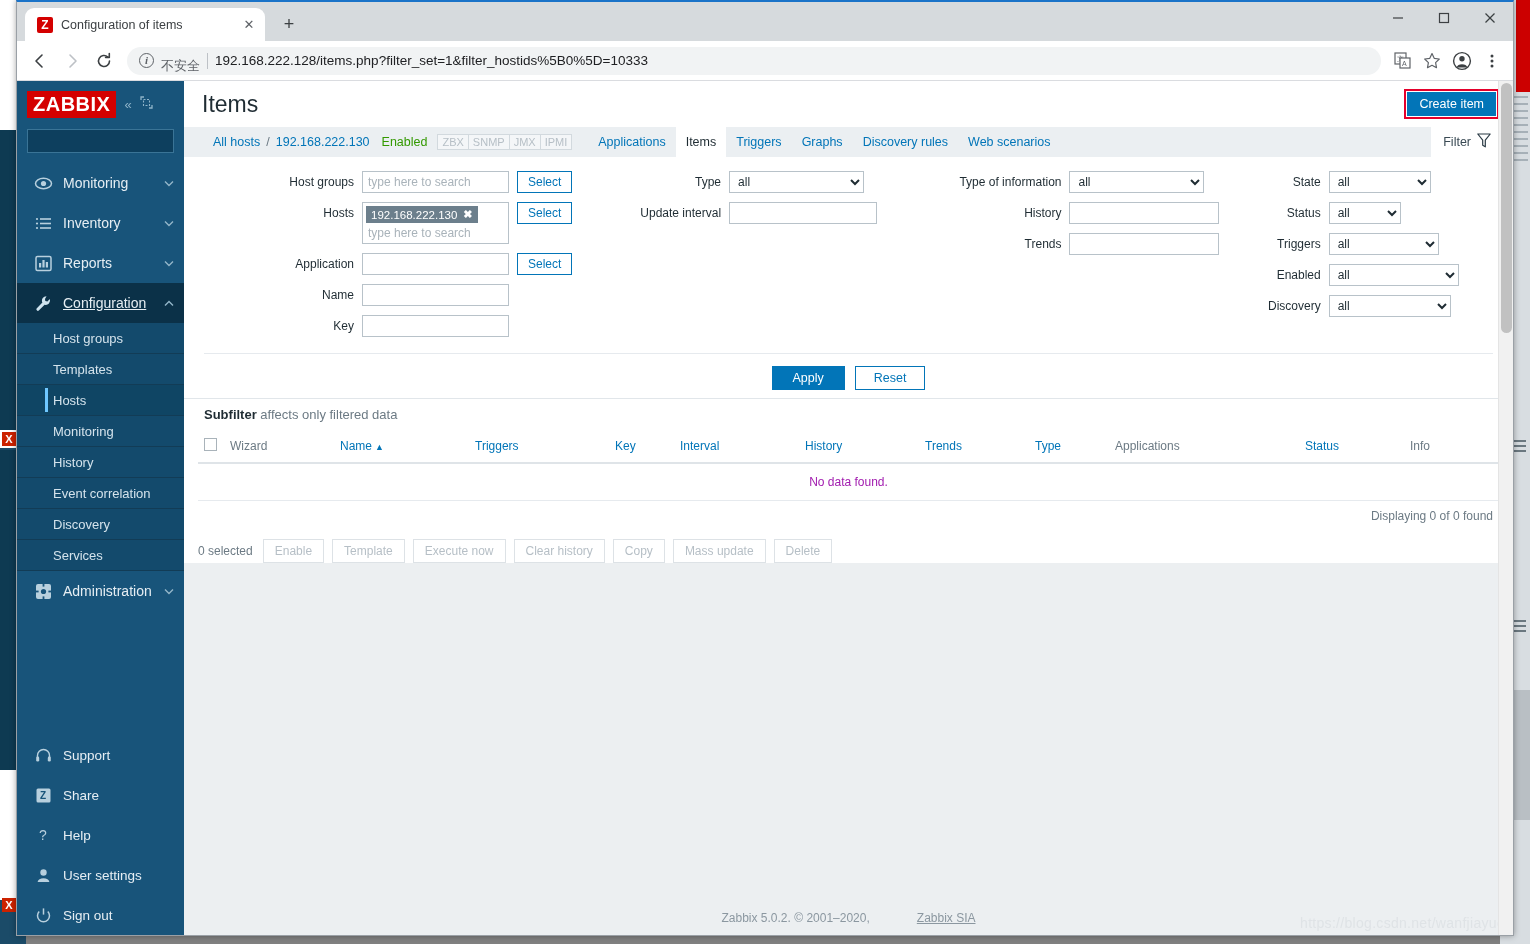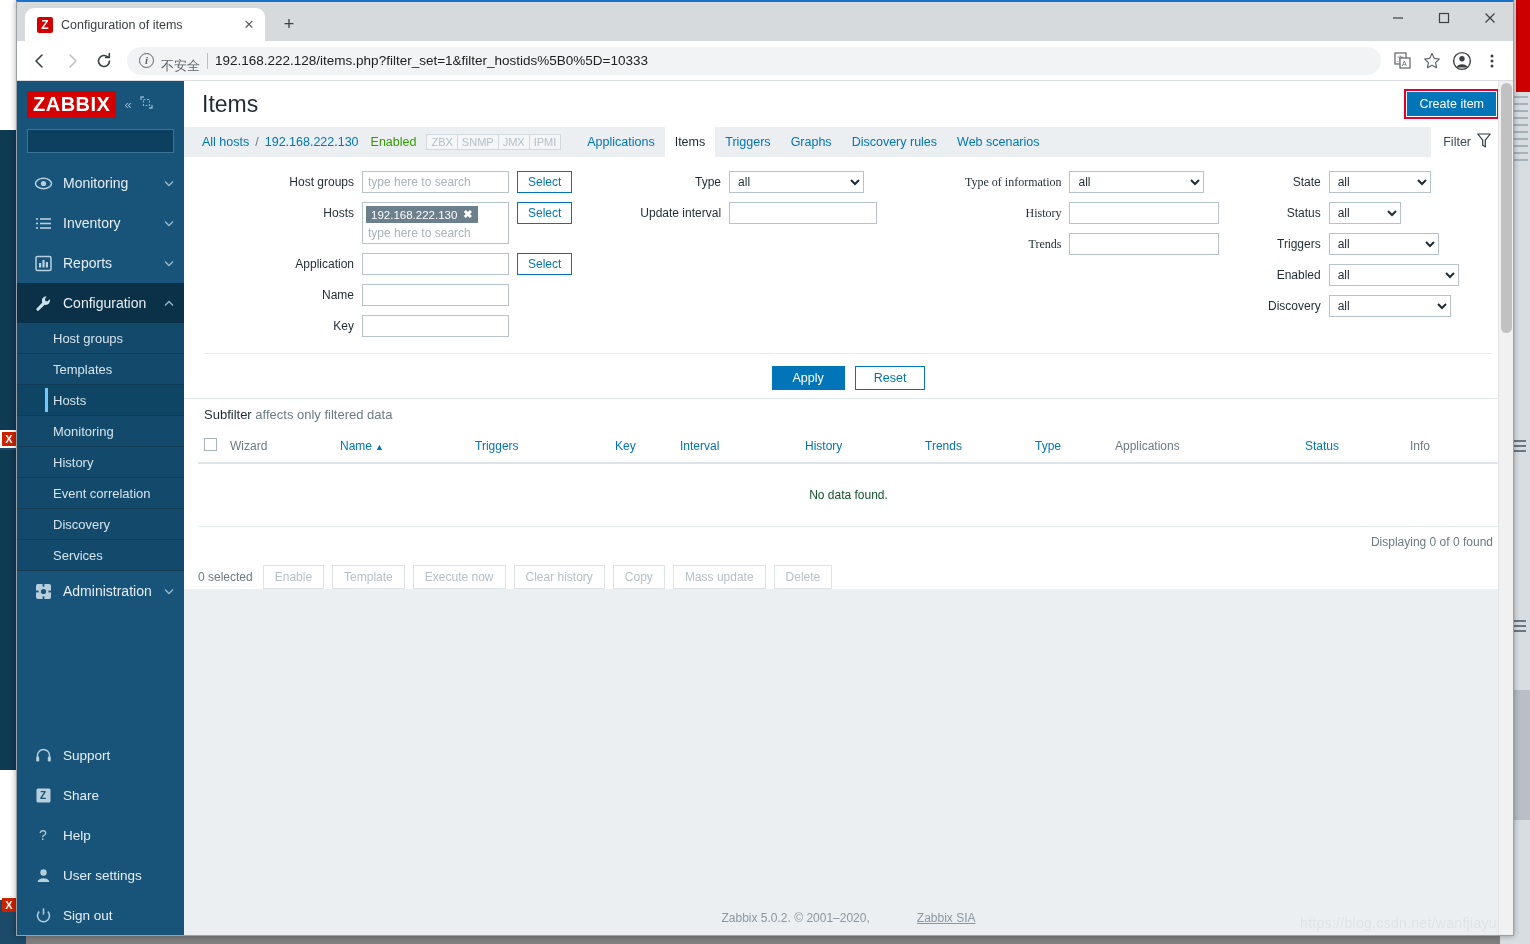--- a/index.html
+++ b/index.html
@@ -123,21 +123,21 @@
     color: #e3edf2; font-size: 12px; font-family: inherit;
   }
   .searchbox .mag { color: #cfe0ea; font-size: 13px; }
   .nav-item {
     height: 40px; display: flex; align-items: center; gap: 10px;
     padding: 0 10px 0 16px; color: #e6eef3; font-size: 14px; cursor: pointer;
   }
   .nav-item .nicon { width: 20px; display:flex; align-items:center; justify-content:center; color:#b8d0de; }
   .nav-item .nlabel { flex: 1; }
   .nav-item .ncaret { font-size: 10px; color: #93b6c9; }
-  .nav-item.expanded { background: #0b3148; }
+  .nav-item.expanded { background: #0b3148; text-decoration: underline; }
   .submenu { background: #0b3148; }
   .sub-item {
     height: 31px; display: flex; align-items: center; padding-left: 36px;
     font-size: 13px; color: #d4e3ec; cursor: pointer;
     border-bottom: 1px solid #123c56; background: #134a6c; position: relative;
   }
   .sub-item.active { background: #0f4564; }
   .sub-item.active::before {
     content: ""; position: absolute; left: 28px; top: 3px; bottom: 3px; width: 3px; background: #6fc7ff;
   }
@@ -153,21 +153,21 @@
     padding: 0 14px 0 18px; flex: none;
   }
   .page-title { font-size: 23px; color: #1f2c33; font-weight: normal; }
   .btn-create-wrap { border: 2px solid #e4002b; padding: 1px; }
   .btn-create {
     background: #0275b8; color: #fff; border: none; font-size: 12.5px;
     padding: 5px 12px; cursor: pointer; font-family: inherit;
   }
   .tabs-bar {
     height: 30px; background: #ebeff2; display: flex; align-items: stretch;
-    padding-left: 18px; font-size: 12.5px; flex: none; position: relative;
+    padding-left: 29px; font-size: 12.5px; flex: none; position: relative;
   }
   .crumbs { display: flex; align-items: center; gap: 6px; color: #0275b8; }
   .crumbs .sep { color: #6c7a84; }
   .crumbs a { color: #0275b8; text-decoration: none; cursor: pointer; }
   .enabled { color: #339900; margin-left: 12px; display:flex; align-items:center; }
   .proto-group { display: flex; margin-left: 10px; align-items: center; }
   .proto {
     font-size: 11px; color: #b6bfc6; border: 1px solid #d2d9de; border-right: none;
     padding: 1px 4px; background: #f4f6f8;
   }
@@ -194,21 +194,21 @@
   .fcol.c1 { width: 420px; }
   .fcol.c2 { width: 310px; }
   .fcol.c3 { width: 350px; }
   .fcol.c4 { width: 250px; }
   .frow { display: flex; align-items: flex-start; gap: 8px; }
   .flabel {
     font-size: 12px; color: #1f2c33; text-align: right; padding-top: 4px; flex: none;
   }
   .c1 .flabel { width: 150px; }
   .c2 .flabel { width: 110px; }
-  .c3 .flabel { width: 150px; font-family: Liberation Serif, serif; }
+  .c3 .flabel { width: 150px; }
   .c4 .flabel { width: 70px; }
   .finput {
     height: 22px; border: 1px solid #b8c2c9; background: #fff; font-size: 12px;
     padding: 0 5px; font-family: inherit; color: #1f2c33; outline: none;
   }
   .finput::placeholder { color: #a9b3ba; }
   .fsel {
     height: 22px; border: 1px solid #b8c2c9; background: #fff; font-size: 12px;
     padding: 0 4px; font-family: inherit; color: #1f2c33; outline: none;
   }
@@ -236,35 +236,35 @@
   }
   .btn-apply {
     background: #0275b8; color: #fff; border: 1px solid #0275b8; font-size: 12.5px;
     padding: 4px 20px; cursor: pointer; font-family: inherit;
   }
   .btn-reset {
     background: #fff; color: #0275b8; border: 1px solid #0275b8; font-size: 12.5px;
     padding: 4px 18px; cursor: pointer; font-family: inherit;
   }
   .subfilter { padding: 8px 20px; font-size: 13px; flex: none; }
-  .subfilter b { color: #1f2c33; font-weight: normal; }
+  .subfilter b { color: #1f2c33; font-weight: bold; }
   .subfilter span { color: #6c7a84; }
 
   
   .list-wrap { padding: 0 14px; flex: none; }
   table.items { width: 100%; border-collapse: collapse; font-size: 12px; }
   table.items thead th {
     text-align: left; font-weight: normal; color: #0275b8; padding: 8px 6px;
     border-bottom: 2px solid #dfe4e8; white-space: nowrap;
   }
   table.items thead th.plain { color: #6c7a84; }
   table.items thead th.cbx { width: 26px; }
   .hdr-cb { width: 13px; height: 13px; border: 1px solid #a9b3ba; background: #fff; display:inline-block; cursor:pointer;}
   table.items td.empty {
-    text-align: center; color: #14532d; padding: 24px 0; border-bottom: 1px solid #e6eaee;
+    text-align: center; color: #a21caf; padding: 11px 0; border-bottom: 1px solid #e6eaee;
   }
   .displaying { text-align: right; color: #6c7a84; font-size: 12px; padding: 8px 6px 10px; }
   .footer-actions {
     display: flex; align-items: center; gap: 8px; padding: 6px 14px 0; font-size: 12px; flex: none;
   }
   .sel-count { color: #6c7a84; margin-right: 2px; }
   .btn-dis {
     background: #fff; border: 1px solid #dde2e6; color: #b6bfc6; font-size: 12px;
     padding: 4px 11px; font-family: inherit; cursor: default;
   }

